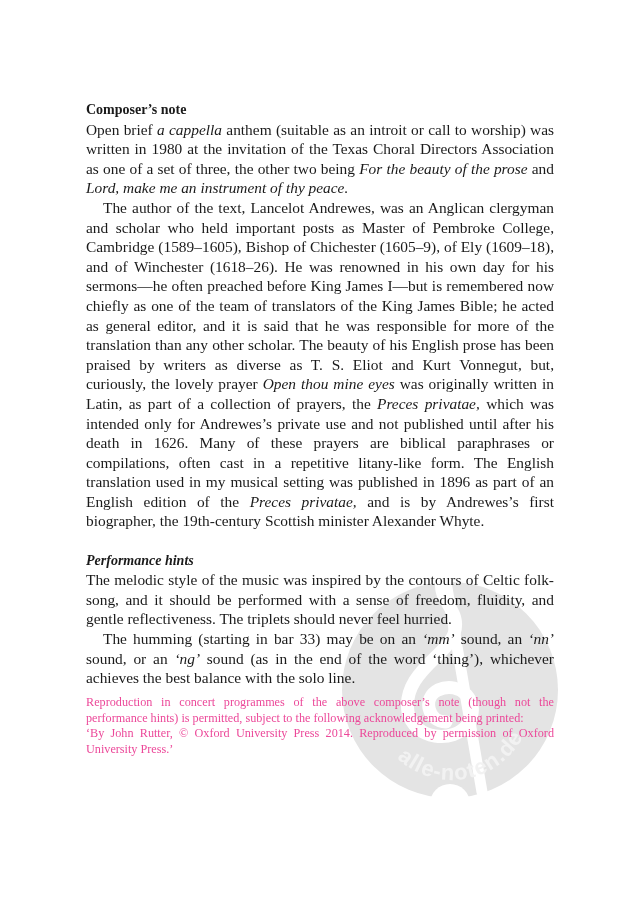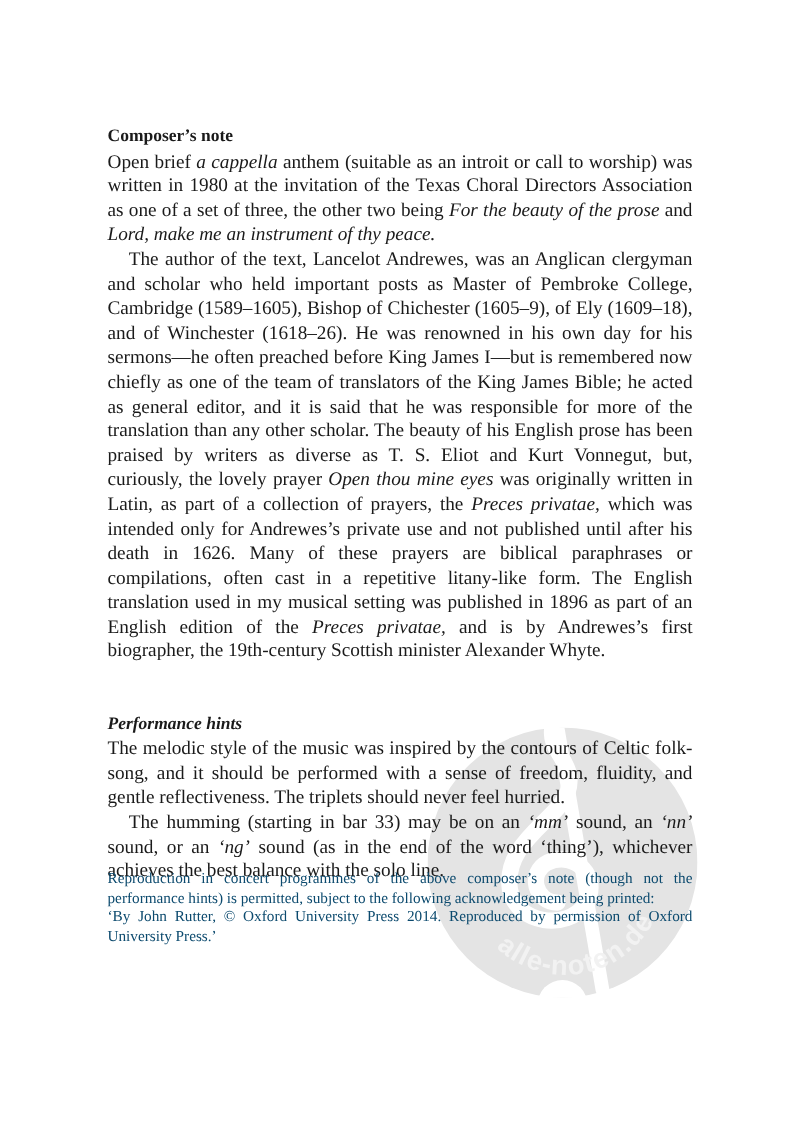--- a/index.html
+++ b/index.html
@@ -14,27 +14,27 @@
     color: #1a1a1a; z-index: 1;
   }
   .page .body-text {
     font-family: "Liberation Serif", "DejaVu Serif", serif;
     font-size: 15.4px; line-height: 19.6px; text-align: justify; margin: 0;
   }
   .heading {
     font-family: "Liberation Serif", serif; font-weight: bold;
     font-size: 14px; line-height: 19.6px; margin: 0;
   }
-  .heading.italic { font-style: italic; margin-top: 19px; }
+  .heading.italic { font-style: italic; }
   .indent { text-indent: 17px; }
   .gap { height: 19.6px; }
   .small-print {
     position: absolute; left: 86px; top: 695px; width: 468px;
     font-family: "Liberation Serif", serif; font-size: 12.2px; line-height: 15.7px;
-    color: #0c4a6e; text-align: justify; margin: 0; z-index: 1;
+    color: #ec4899; text-align: justify; margin: 0; z-index: 1;
   }
   i { font-style: italic; }
 </style>
 </head>
 <body>
 
 <svg class="watermark" viewBox="0 0 216 216" xmlns="http://www.w3.org/2000/svg">
   <defs>
     <path id="wm-arc" d="M 55 176 A 80 80 0 0 0 190 120"></path>
   </defs>

